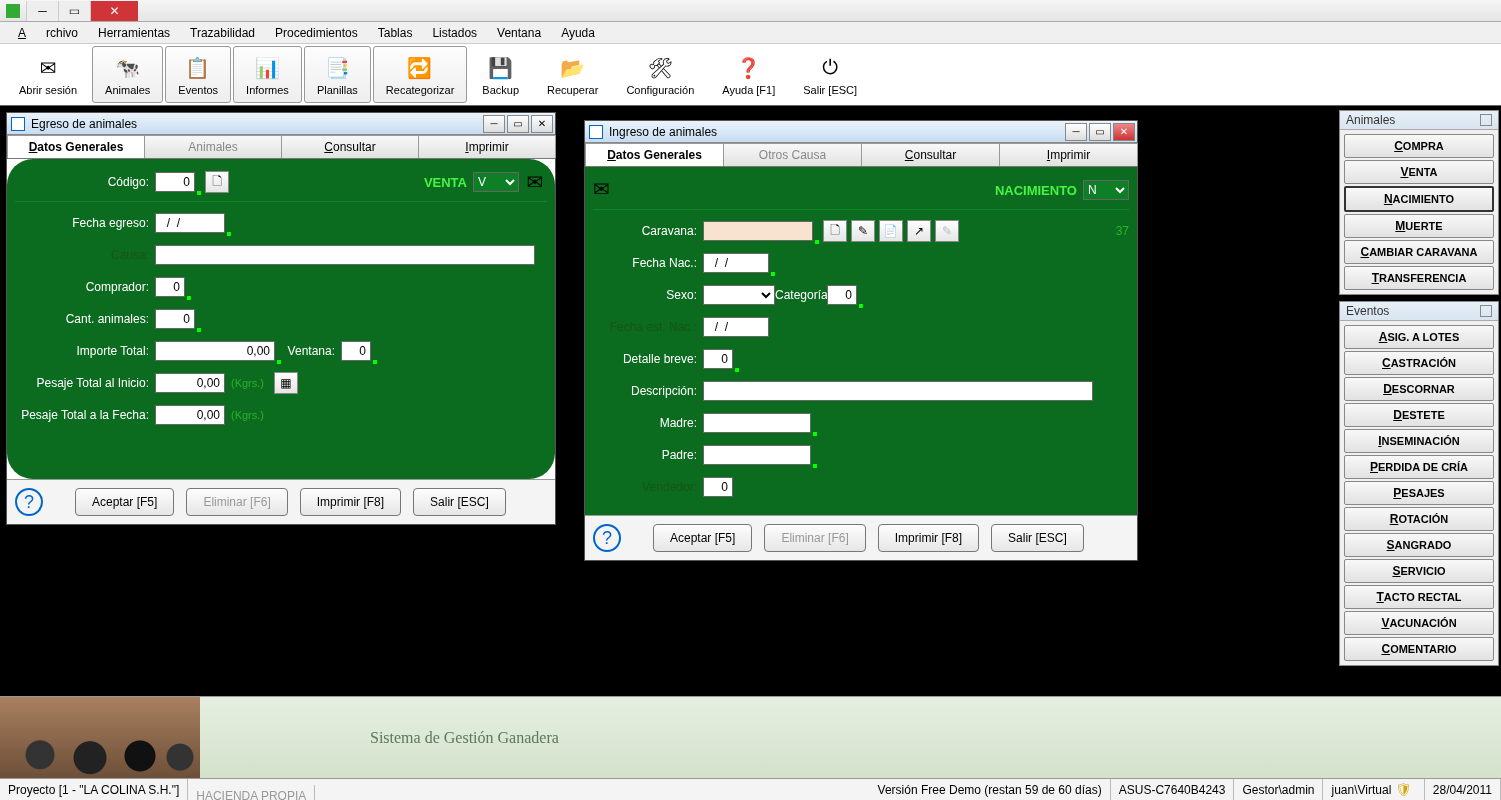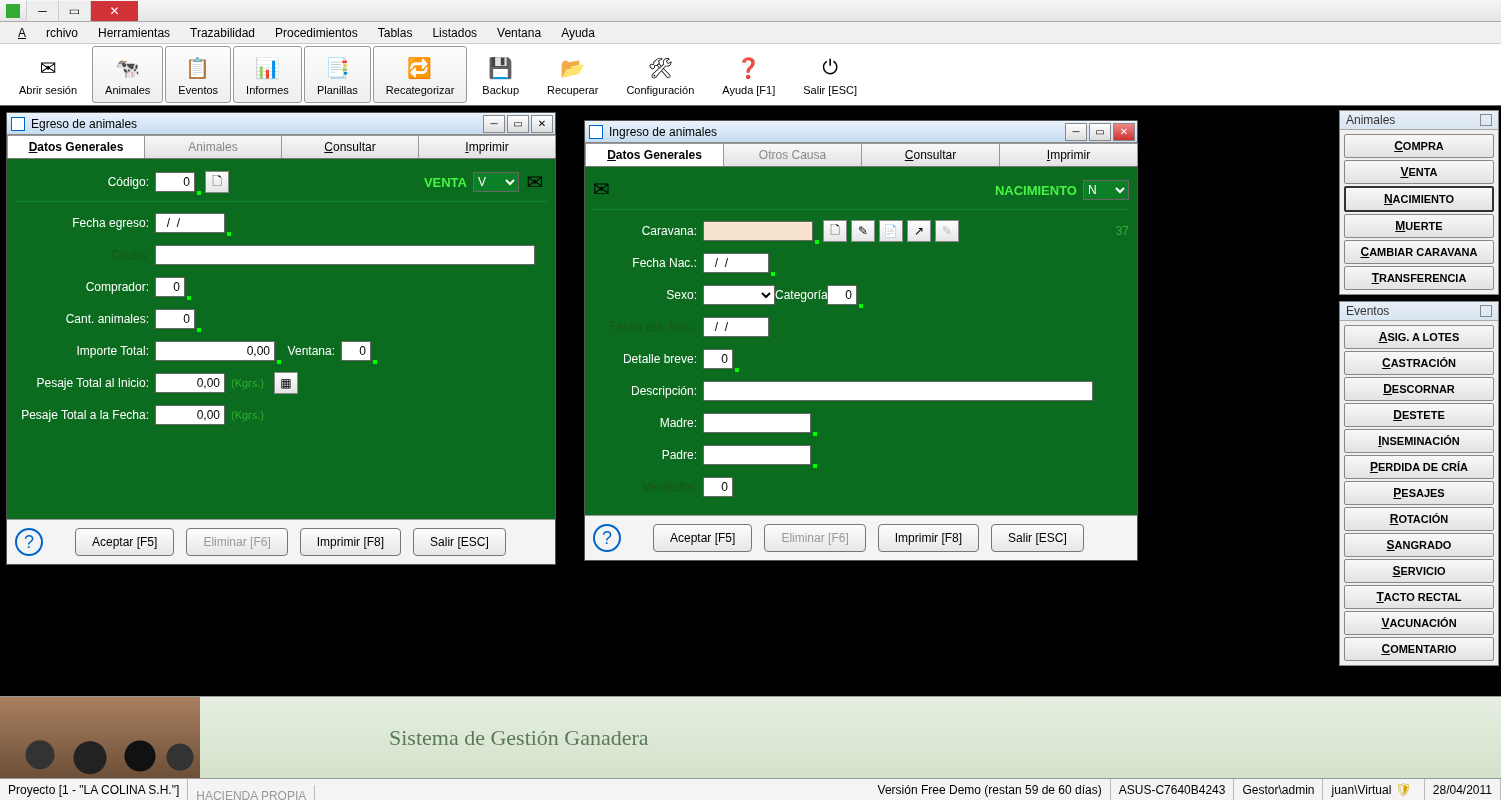--- a/index.html
+++ b/index.html
@@ -68,21 +68,21 @@
 .rpanel .list { padding: 4px; display: flex; flex-direction: column; gap: 2px; }
 .rbtn { border: 1px solid #888; background: linear-gradient(#f8f8f8,#e2e2e2); padding: 4px 2px; text-align: center; font-size: 11px; font-weight: 700; border-radius: 2px; }
 .rbtn.sel { border: 2px solid #333; }
 
 
 .banner { position: absolute; bottom: 22px; left: 0; right: 0; height: 82px; background: linear-gradient(#e6efe1,#d3e2cb); display: flex; align-items: center; border-top: 1px solid #999; }
 .banner .cows { width: 200px; height: 100%; background: linear-gradient(#a98060,#6d4f38); position: relative; overflow: hidden; }
 .banner .cows::before { content:""; position: absolute; bottom: 0; left: 0; right: 0; height: 58px; background: radial-gradient(circle at 20% 60%, #333 14px, transparent 15px), radial-gradient(circle at 45% 65%, #222 16px, transparent 17px), radial-gradient(circle at 70% 62%, #111 15px, transparent 16px), radial-gradient(circle at 90% 64%, #333 13px, transparent 14px); }
 .banner .brand { margin-left: 130px; }
 .banner .brand .t1 { font-family: Georgia, serif; font-size: 24px; font-weight: 700; font-style: italic; color: #3c5c3c; }
-.banner .brand .t2 { font-family: Georgia, serif; font-size: 22px; color: #5a7a5a; margin-left: 59px; }
+.banner .brand .t2 { font-family: Georgia, serif; font-size: 16px; color: #5a7a5a; margin-left: 40px; }
 
 
 .status { position: absolute; bottom: 0; left: 0; right: 0; height: 22px; background: #f4f4f4; border-top: 1px solid #999; display: flex; align-items: center; font-size: 11px; }
 .status .seg { padding: 0 8px; border-right: 1px solid #bbb; height: 100%; display: flex; align-items: center; }
 .status .seg.dis { color: #999; margin-top: 12px; }
 .status .spacer { flex: 1; }
 .shield { color: #d9a400; font-size: 13px; margin: 0 4px; }
 
 select.drop { height: 20px; border: 1px solid #666; background: #fff; }
 </style>
@@ -167,21 +167,21 @@
         <div>▭</div>
         <div>✕</div>
       </div>
     </div>
     <div class="tabs">
       <div class="tab active"><u>D</u>atos Generales</div>
       <div class="tab disabled">Animales</div>
       <div class="tab"><u>C</u>onsultar</div>
       <div class="tab"><u>I</u>mprimir</div>
     </div>
-    <div class="formarea" style="height:360px;">
+    <div class="formarea" style="height:320px;border-radius:26px;">
       <div class="row">
         <div class="lbl" style="width:140px;">Código:</div>
         <input class="input num" style="width: 40px;" value="0">
         <span class="dot"></span>
         <div class="smbtn">🗋</div>
         <div style="flex:1"></div>
         <span class="venta">VENTA</span>
         <select class="drop" style="margin-left:6px;width:46px;background:#0d7f26;color:#fff;"><option>V</option></select>
         <div class="smbtn" style="border:none;background:none;font-size:20px;">✉</div>
       </div>

